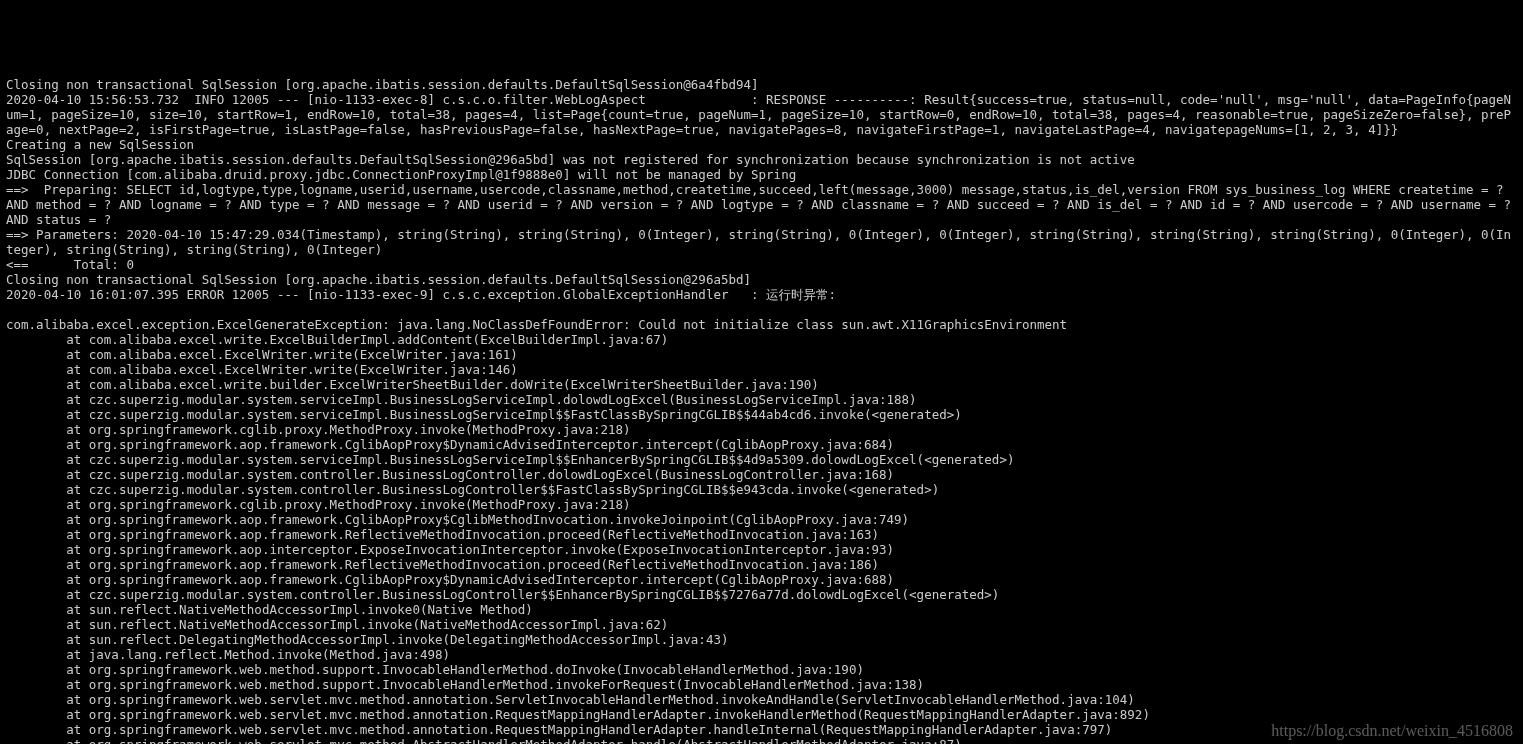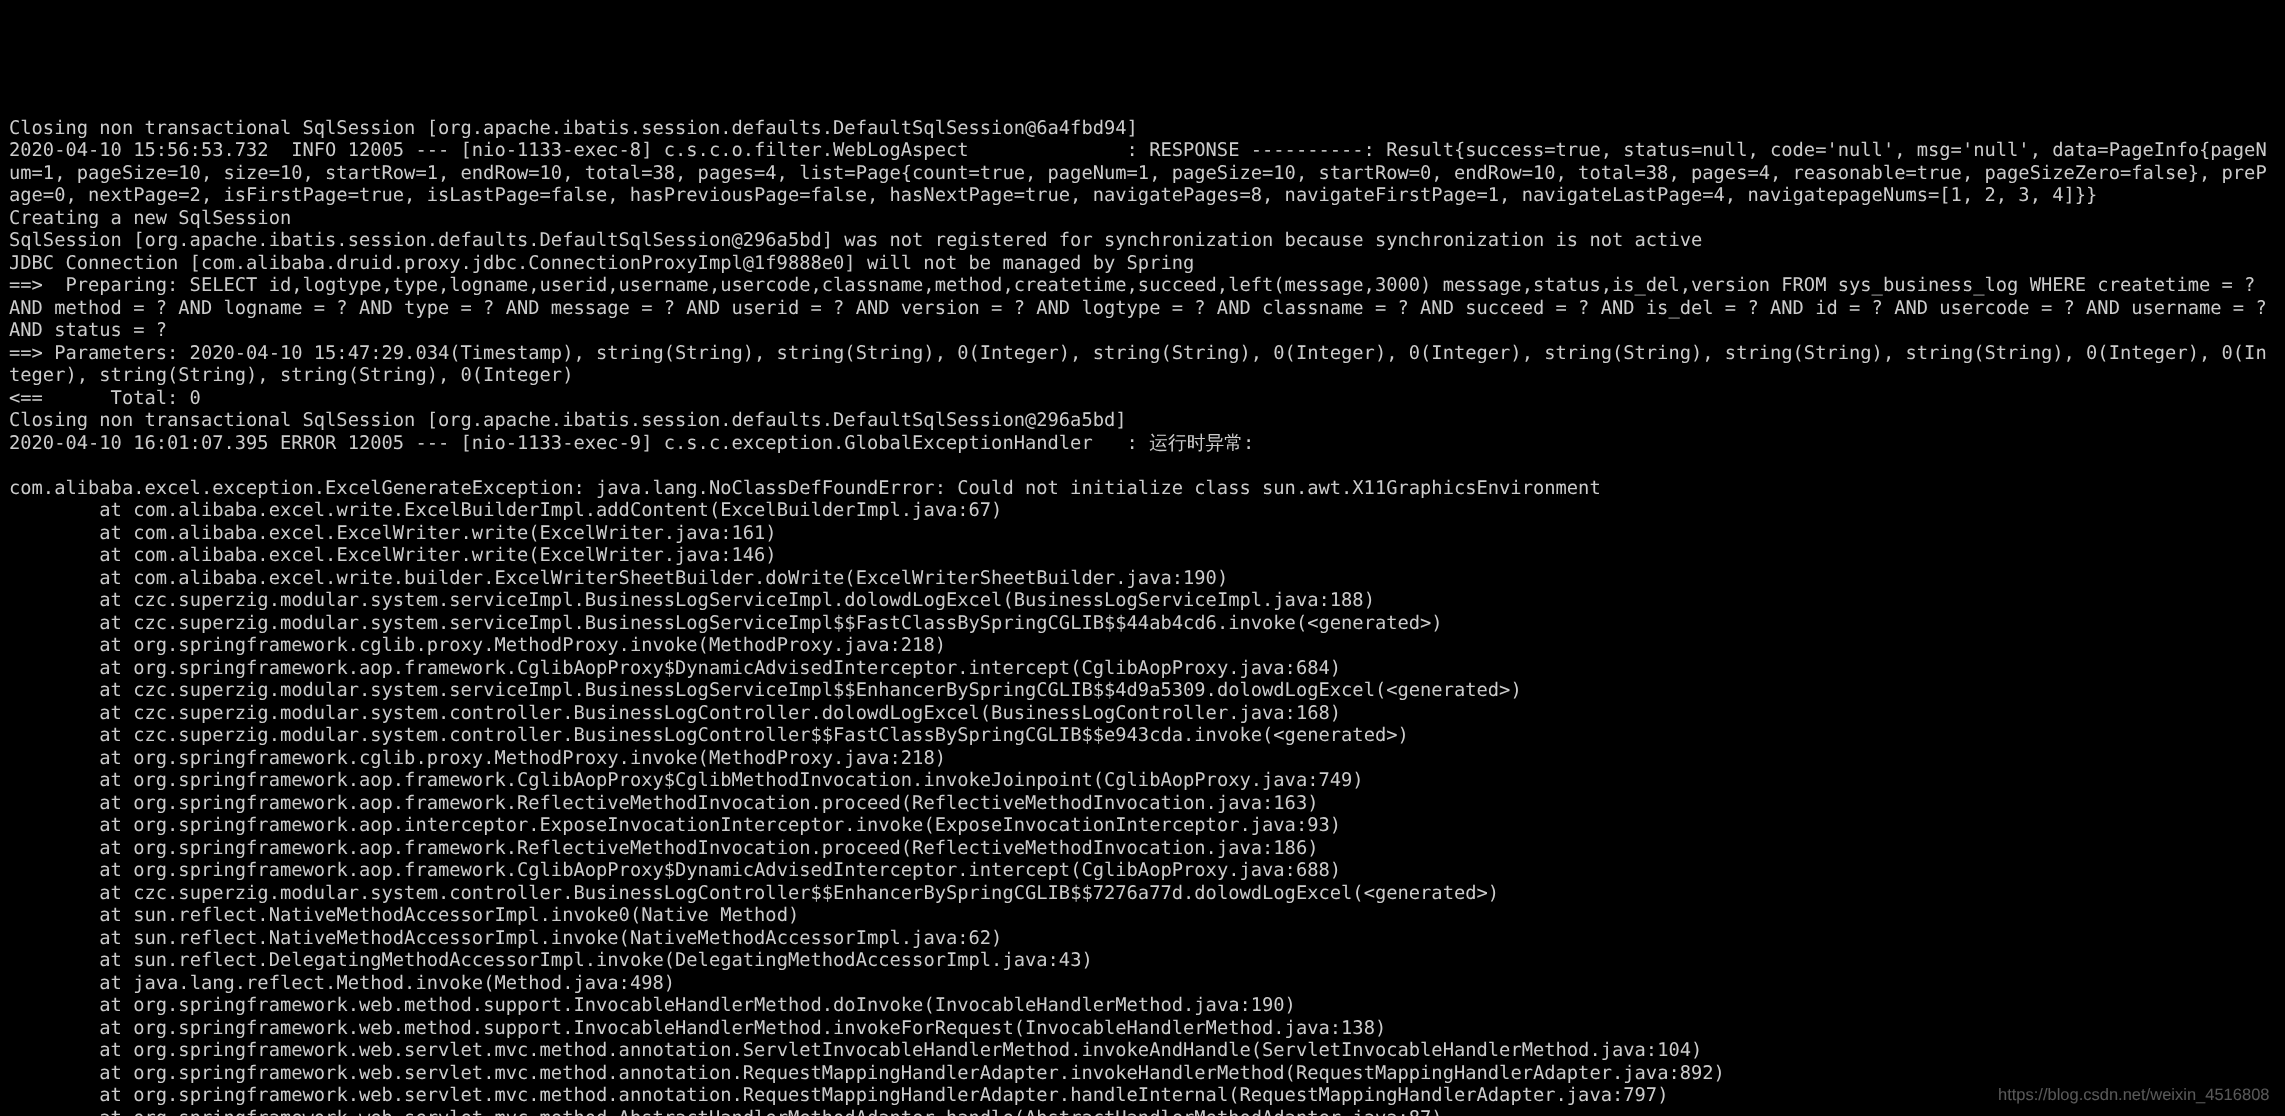--- a/index.html
+++ b/index.html
@@ -1,17 +1,17 @@
 <!DOCTYPE html>
 <html><head>
 <meta charset="utf-8">
 <style>
   html,body{margin:0;padding:0;background:#000;color:#ccc;font-family:Consolas,Menlo,monospace;font-size:12.5px;line-height:15px;white-space:pre-wrap;word-break:break-all}
   #term{padding:2px 6px}
-  .water{position:fixed;right:10px;bottom:6px;color:rgba(255,255,255,.35);font-family:Liberation Sans, sans-serif;font-size:11px;pointer-events:none}
+  .water{position:fixed;right:10px;bottom:6px;color:rgba(255,255,255,.35);font-family:Liberation Serif, serif;font-size:16px;pointer-events:none}
   ::-webkit-scrollbar{width:12px;background:#222}
   ::-webkit-scrollbar-thumb{background:#555}
 </style>
 </head>
 <body>
 
 
 
 <div id="term"><div>Closing non transactional SqlSession [org.apache.ibatis.session.defaults.DefaultSqlSession@6a4fbd94]</div><div>2020-04-10 15:56:53.732  INFO 12005 --- [nio-1133-exec-8] c.s.c.o.filter.WebLogAspect              : RESPONSE ----------: Result{success=true, status=null, code='null', msg='null', data=PageInfo{pageNum=1, pageSize=10, size=10, startRow=1, endRow=10, total=38, pages=4, list=Page{count=true, pageNum=1, pageSize=10, startRow=0, endRow=10, total=38, pages=4, reasonable=true, pageSizeZero=false}, prePage=0, nextPage=2, isFirstPage=true, isLastPage=false, hasPreviousPage=false, hasNextPage=true, navigatePages=8, navigateFirstPage=1, navigateLastPage=4, navigatepageNums=[1, 2, 3, 4]}}</div><div>Creating a new SqlSession</div><div>SqlSession [org.apache.ibatis.session.defaults.DefaultSqlSession@296a5bd] was not registered for synchronization because synchronization is not active</div><div>JDBC Connection [com.alibaba.druid.proxy.jdbc.ConnectionProxyImpl@1f9888e0] will not be managed by Spring</div><div>==&gt;  Preparing: SELECT id,logtype,type,logname,userid,username,usercode,classname,method,createtime,succeed,left(message,3000) message,status,is_del,version FROM sys_business_log WHERE createtime = ? AND method = ? AND logname = ? AND type = ? AND message = ? AND userid = ? AND version = ? AND logtype = ? AND classname = ? AND succeed = ? AND is_del = ? AND id = ? AND usercode = ? AND username = ? AND status = ?</div><div>==&gt; Parameters: 2020-04-10 15:47:29.034(Timestamp), string(String), string(String), 0(Integer), string(String), 0(Integer), 0(Integer), string(String), string(String), string(String), 0(Integer), 0(Integer), string(String), string(String), 0(Integer)</div><div>&lt;==      Total: 0</div><div>Closing non transactional SqlSession [org.apache.ibatis.session.defaults.DefaultSqlSession@296a5bd]</div><div>2020-04-10 16:01:07.395 ERROR 12005 --- [nio-1133-exec-9] c.s.c.exception.GlobalExceptionHandler   : 运行时异常:</div><div>&nbsp;</div><div>com.alibaba.excel.exception.ExcelGenerateException: java.lang.NoClassDefFoundError: Could not initialize class sun.awt.X11GraphicsEnvironment</div><div>        at com.alibaba.excel.write.ExcelBuilderImpl.addContent(ExcelBuilderImpl.java:67)</div><div>        at com.alibaba.excel.ExcelWriter.write(ExcelWriter.java:161)</div><div>        at com.alibaba.excel.ExcelWriter.write(ExcelWriter.java:146)</div><div>        at com.alibaba.excel.write.builder.ExcelWriterSheetBuilder.doWrite(ExcelWriterSheetBuilder.java:190)</div><div>        at czc.superzig.modular.system.serviceImpl.BusinessLogServiceImpl.dolowdLogExcel(BusinessLogServiceImpl.java:188)</div><div>        at czc.superzig.modular.system.serviceImpl.BusinessLogServiceImpl$$FastClassBySpringCGLIB$$44ab4cd6.invoke(&lt;generated&gt;)</div><div>        at org.springframework.cglib.proxy.MethodProxy.invoke(MethodProxy.java:218)</div><div>        at org.springframework.aop.framework.CglibAopProxy$DynamicAdvisedInterceptor.intercept(CglibAopProxy.java:684)</div><div>        at czc.superzig.modular.system.serviceImpl.BusinessLogServiceImpl$$EnhancerBySpringCGLIB$$4d9a5309.dolowdLogExcel(&lt;generated&gt;)</div><div>        at czc.superzig.modular.system.controller.BusinessLogController.dolowdLogExcel(BusinessLogController.java:168)</div><div>        at czc.superzig.modular.system.controller.BusinessLogController$$FastClassBySpringCGLIB$$e943cda.invoke(&lt;generated&gt;)</div><div>        at org.springframework.cglib.proxy.MethodProxy.invoke(MethodProxy.java:218)</div><div>        at org.springframework.aop.framework.CglibAopProxy$CglibMethodInvocation.invokeJoinpoint(CglibAopProxy.java:749)</div><div>        at org.springframework.aop.framework.ReflectiveMethodInvocation.proceed(ReflectiveMethodInvocation.java:163)</div><div>        at org.springframework.aop.interceptor.ExposeInvocationInterceptor.invoke(ExposeInvocationInterceptor.java:93)</div><div>        at org.springframework.aop.framework.ReflectiveMethodInvocation.proceed(ReflectiveMethodInvocation.java:186)</div><div>        at org.springframework.aop.framework.CglibAopProxy$DynamicAdvisedInterceptor.intercept(CglibAopProxy.java:688)</div><div>        at czc.superzig.modular.system.controller.BusinessLogController$$EnhancerBySpringCGLIB$$7276a77d.dolowdLogExcel(&lt;generated&gt;)</div><div>        at sun.reflect.NativeMethodAccessorImpl.invoke0(Native Method)</div><div>        at sun.reflect.NativeMethodAccessorImpl.invoke(NativeMethodAccessorImpl.java:62)</div><div>        at sun.reflect.DelegatingMethodAccessorImpl.invoke(DelegatingMethodAccessorImpl.java:43)</div><div>        at java.lang.reflect.Method.invoke(Method.java:498)</div><div>        at org.springframework.web.method.support.InvocableHandlerMethod.doInvoke(InvocableHandlerMethod.java:190)</div><div>        at org.springframework.web.method.support.InvocableHandlerMethod.invokeForRequest(InvocableHandlerMethod.java:138)</div><div>        at org.springframework.web.servlet.mvc.method.annotation.ServletInvocableHandlerMethod.invokeAndHandle(ServletInvocableHandlerMethod.java:104)</div><div>        at org.springframework.web.servlet.mvc.method.annotation.RequestMappingHandlerAdapter.invokeHandlerMethod(RequestMappingHandlerAdapter.java:892)</div><div>        at org.springframework.web.servlet.mvc.method.annotation.RequestMappingHandlerAdapter.handleInternal(RequestMappingHandlerAdapter.java:797)</div><div>        at org.springframework.web.servlet.mvc.method.AbstractHandlerMethodAdapter.handle(AbstractHandlerMethodAdapter.java:87)</div></div>
 <div class="water">https://blog.csdn.net/weixin_4516808</div>

